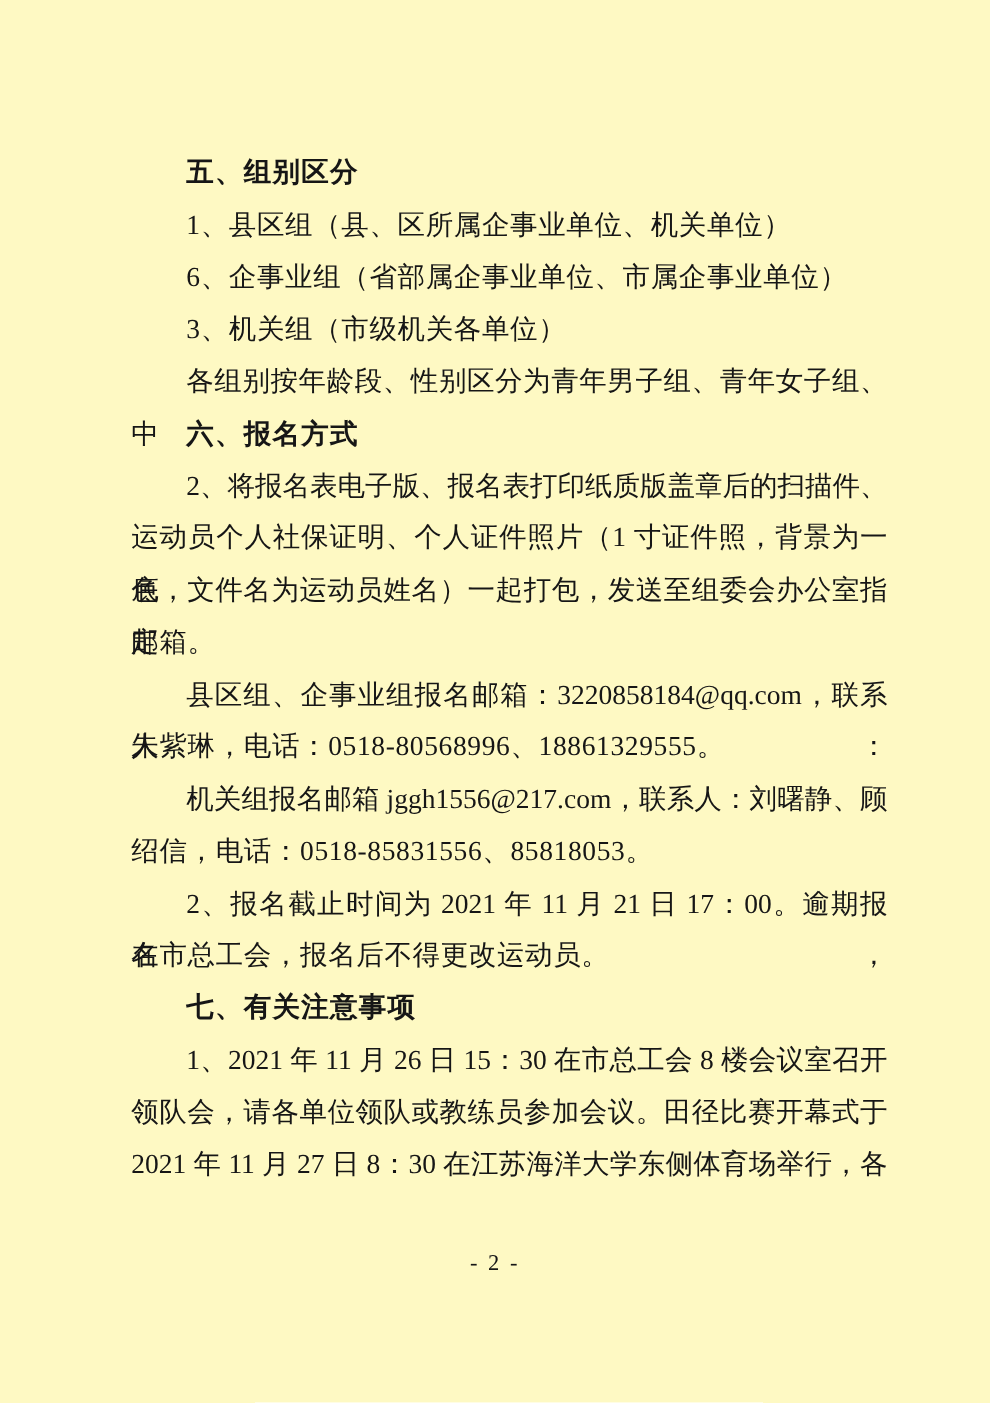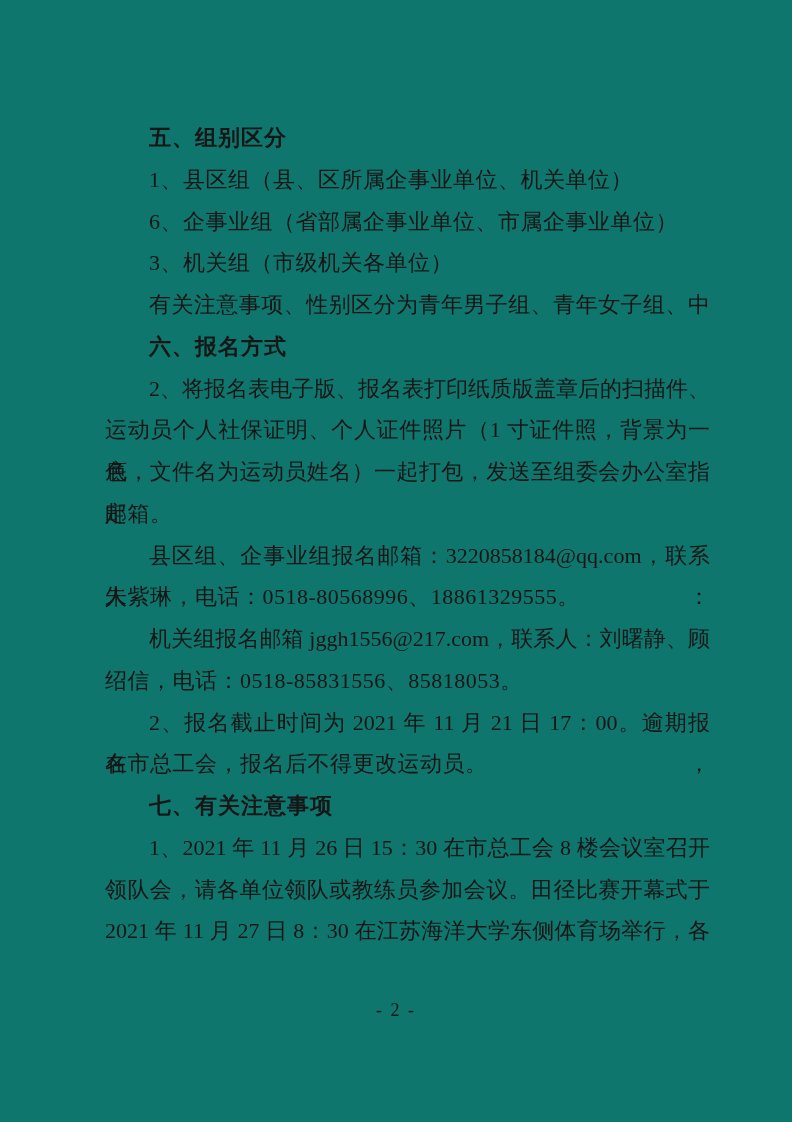--- a/index.html
+++ b/index.html
@@ -4,21 +4,21 @@
 <style>
   html, body {
     margin: 0;
     padding: 0;
     background: #ffffff;
   }
   .page {
     position: relative;
     width: 792px;
     height: 1122px;
-    background: #0f766e;
+    background: #fef9c3;
     overflow: hidden;
     font-family: "Liberation Serif", "DejaVu Serif", serif;
     color: #161616;
   }
   .content {
     position: absolute;
     left: 105px;
     top: 117px;
     width: 605px;
   }
@@ -63,21 +63,21 @@
 </style>
 </head>
 <body>
 
 <div class="page">
   <div class="content">
     <div class="line h ind">五、组别区分</div>
     <div class="line ind">1、县区组（县、区所属企事业单位、机关单位）</div>
     <div class="line ind">6、企事业组（省部属企事业单位、市属企事业单位）</div>
     <div class="line ind">3、机关组（市级机关各单位）</div>
-    <div class="line ind jf">有关注意事项、性别区分为青年男子组、青年女子组、中</div>
+    <div class="line ind jf">各组别按年龄段、性别区分为青年男子组、青年女子组、中</div>
     <div class="line h ind">六、报名方式</div>
     <div class="line ind jf">2、将报名表电子版、报名表打印纸质版盖章后的扫描件、</div>
     <div class="line jf">运动员个人社保证明、个人证件照片（1 寸证件照，背景为一色</div>
     <div class="line jf">底，文件名为运动员姓名）一起打包，发送至组委会办公室指定</div>
     <div class="line">邮箱。</div>
     <div class="line ind jf">县区组、企事业组报名邮箱：3220858184@qq.com，联系人：</div>
     <div class="line">朱紫琳，电话：0518-80568996、18861329555。</div>
     <div class="line ind jf">机关组报名邮箱 jggh1556@217.com，联系人：刘曙静、顾</div>
     <div class="line">绍信，电话：0518-85831556、85818053。</div>
     <div class="line ind jf">2、报名截止时间为 2021 年 11 月 21 日 17：00。逾期报名，</div>

